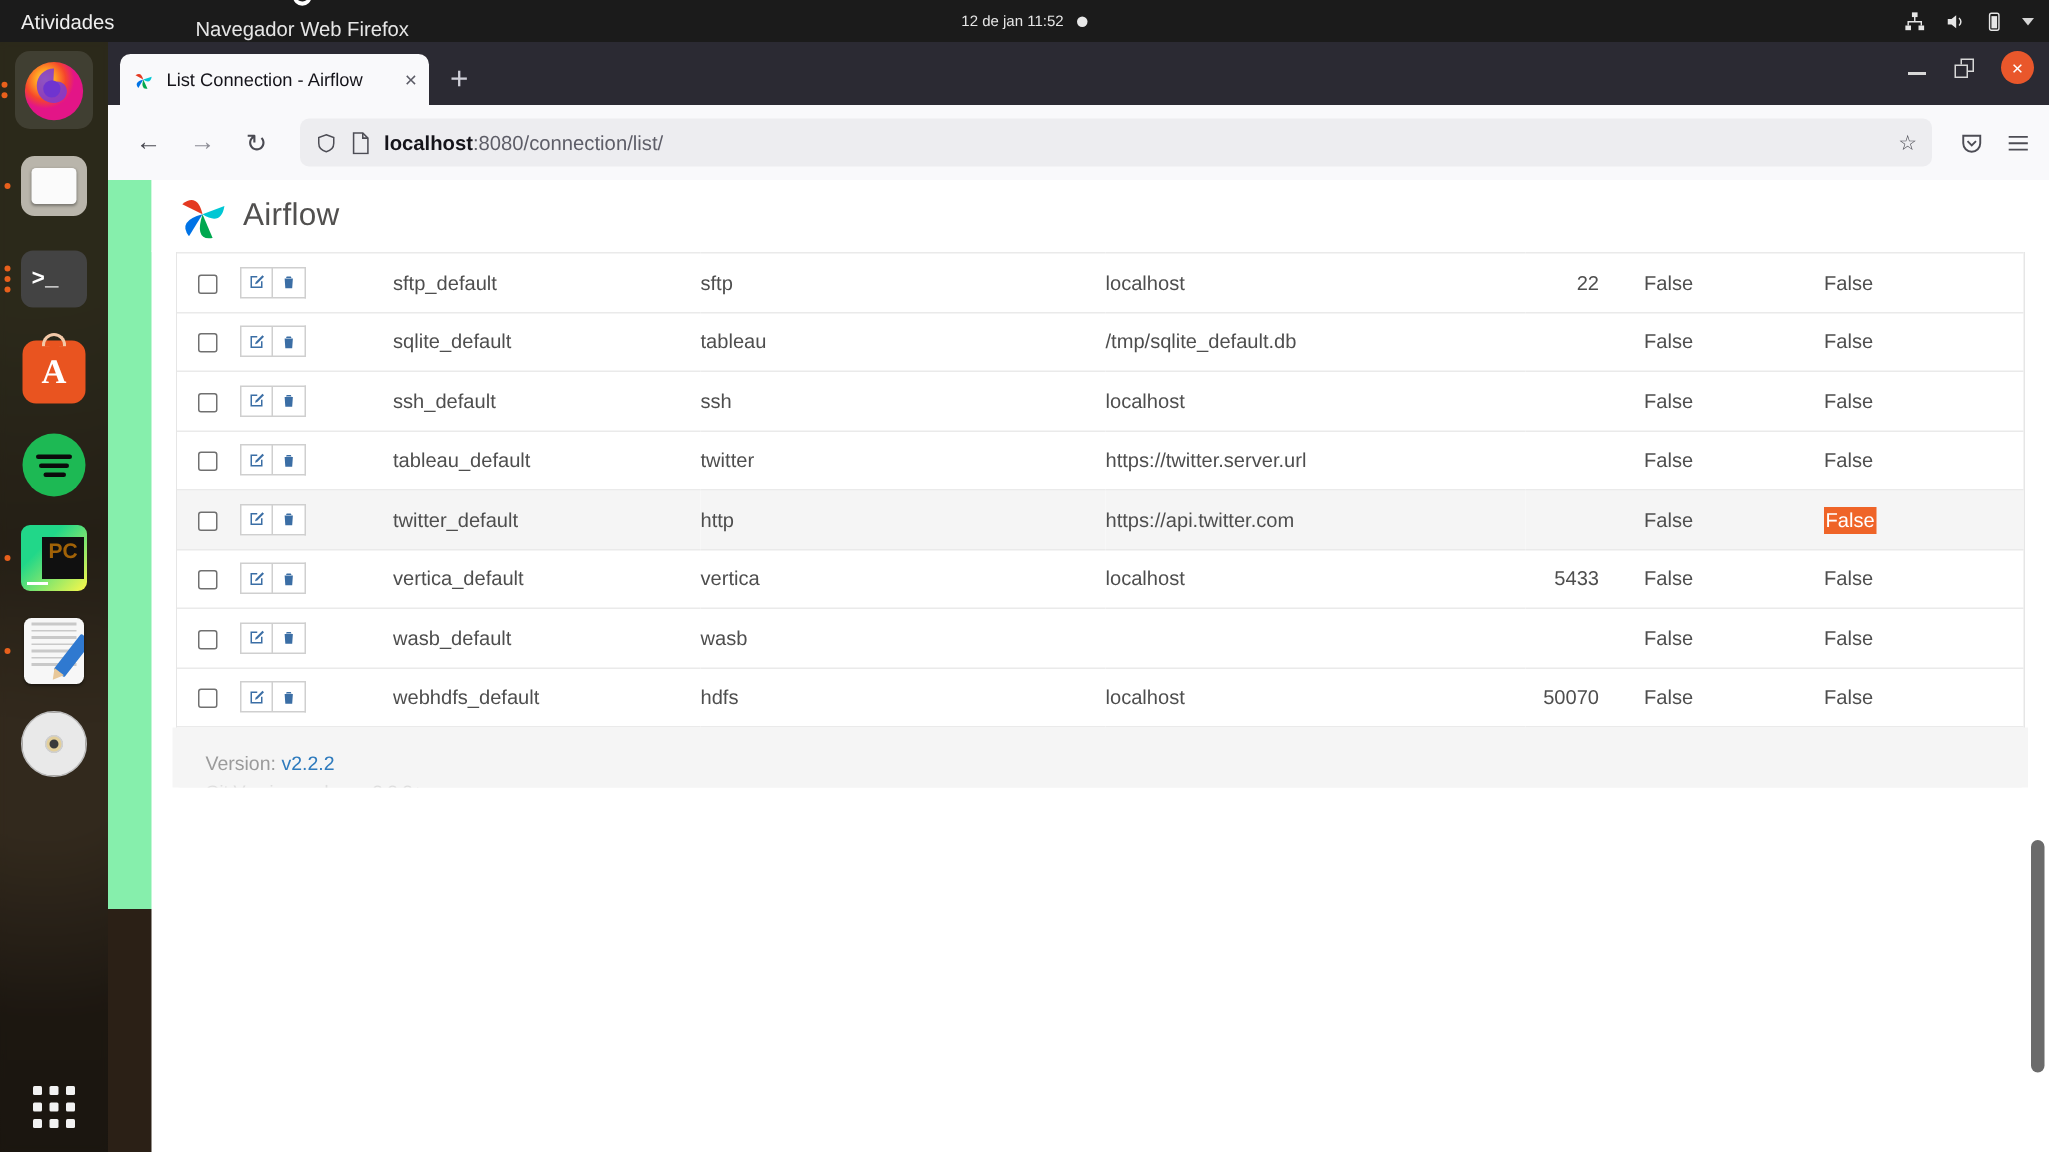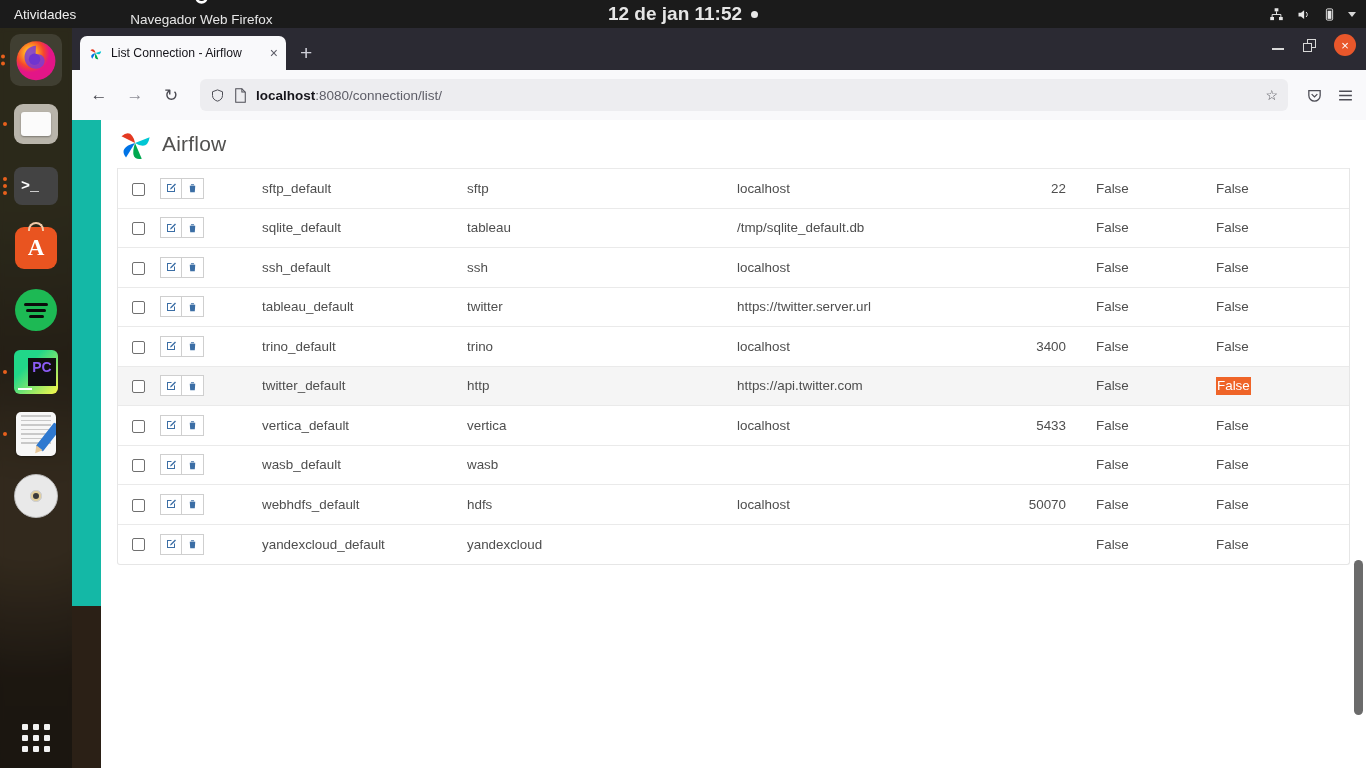--- a/index.html
+++ b/index.html
@@ -20,22 +20,22 @@
   .activities { padding: 0 14px 0 14px; font-size: 13.5px; color: #efefef; }
   .app-menu { display: flex; align-items: center; gap: 7px; margin-left: 40px; flex-direction: column; }
   .ff-mini { width: 15px; height: 15px; }
   .caret-down {
     width: 0; height: 0; border-left: 4px solid transparent;
     border-right: 4px solid transparent; border-top: 5px solid #d6d6d6;
     display: inline-block;
   }
   .topbar-center {
     position: absolute; left: 0; right: 0; margin: 0 auto; width: 260px;
-    text-align: center; font-size: 19px; display: flex;
-    align-items: center; justify-content: center; gap: 9px; font-weight: bold;
+    text-align: center; font-size: 10px; display: flex;
+    align-items: center; justify-content: center; gap: 9px;
   }
   .rec-dot { width: 7px; height: 7px; border-radius: 50%; background: #e8e8e8; display:inline-block; }
   .topbar-right {
     position: absolute; right: 10px; top: 0; height: 28px;
     display: flex; align-items: center; gap: 12px;
   }
 
   
   .dock {
     position: absolute; left: 0; top: 28px; width: 72px; height: 740px;
@@ -78,42 +78,42 @@
   .soft-A { color:#fff; font-size: 23px; font-weight: 700; font-family:"Liberation Serif", serif; }
   .soft-handle { position:absolute; top:-5px; left:50%; transform:translateX(-50%);
                  width:16px;height:9px;border:2px solid #f3c9a8;border-bottom:none;
                  border-radius: 8px 8px 0 0; }
   .icon-spotify { width: 42px; height: 42px; border-radius: 50%; background: #1db954;
                   display:flex;align-items:center;justify-content:center;flex-direction:column;gap:3px;}
   .sp-bar { background:#0b0b0b;border-radius:2px;height:3px;}
   .icon-pycharm { width: 44px;height:44px; border-radius:6px; position:relative;
     background: linear-gradient(135deg, #21d789 0%, #21d789 32%, #fcf84a 100%); }
   .pc-black { position:absolute; right:2px; top:8px; width:28px;height:28px;background:#101010;
-              display:flex;align-items:flex-start;justify-content:center;color:#8b5cf6;
+              display:flex;align-items:flex-start;justify-content:center;color:#a16207;
               font-size:14px;font-weight:700;padding-top:1px;}
   .pc-underline { position:absolute; bottom:4px; left:4px; width:14px;height:2px;background:#fff;}
   .icon-text { width: 40px;height:44px;background:#f7f7f7;border-radius:5px;position:relative;
                box-shadow:0 1px 2px rgba(0,0,0,.4); overflow:hidden;}
   .txt-line { height:1.5px; background:#c9c9c9; margin: 3px 5px; }
   .pencil { position:absolute; right:3px; bottom:4px; width:9px;height:30px;
             background:#2f79d0; transform: rotate(38deg); border-radius:1px;}
   .pencil:after{content:"";position:absolute;bottom:-6px;left:0;border-left:4.5px solid transparent;
             border-right:4.5px solid transparent;border-top:7px solid #e8c89a;}
   .icon-disc { width:44px;height:44px;border-radius:50%;
     background: radial-gradient(circle at 50% 50%, #f6f6f6 0 13%, #cfcfcf 14% 20%, #e9e9e9 21% 100%);
     border:1px solid #bdbdbd; display:flex;align-items:center;justify-content:center;}
   .disc-hole{width:10px;height:10px;border-radius:50%;background:#3a3a3a;border:2px solid #e3cf9a;}
   .apps-grid { position:absolute; bottom: 16px; left: 50%; transform: translateX(-50%);
     display:grid; grid-template-columns: repeat(3, 6px); gap:5px; }
   .apps-grid span { width:6px;height:6px;background:#f2f2f2;border-radius:1px; }
 
   
   .browser {
     position: absolute; left: 72px; top: 28px; width: 1294px; height: 578px;
-    background: #14b8a6;
+    background: #86efac;
   }
   .tabbar { height: 42px; background: #2b2a33; display: flex; align-items: flex-end; padding-left: 8px; position: relative; }
   .tab {
     width: 206px; height: 34px; background: #f9f9fb; border-radius: 7px 7px 0 0;
     display: flex; align-items: center; gap: 8px; padding: 0 8px; font-size: 12.2px;
     color: #15141a; margin-bottom: 0;
   }
   .tab-favicon { width: 15px; height: 15px; flex: none; }
   .tab-title { flex: 1; white-space: nowrap; overflow: hidden; text-overflow: ellipsis; }
   .tab-close { font-size: 14px; color: #5b5b66; cursor: pointer; line-height: 1; }
@@ -494,42 +494,20 @@
                       </svg>
                     </span>
                   </span></td>
                 <td class="c-connid">tableau_default</td>
                 <td class="c-conntype">twitter</td>
                 <td class="c-host">https://twitter.server.url</td>
                 <td class="c-port"></td>
                 <td class="c-extra1">False</td>
                 <td class="c-extra2">False</td>
               </tr>
-              <tr>
-                <td class="c-check"><span class="cbox"></span></td>
-                <td class="c-actions"><span class="btn-group">
-                    <span class="ibtn">
-                      <svg width="12" height="12" viewBox="0 0 24 24">
-                        <path d="M4 4h9v2H6v12h12v-7h2v9H4z" fill="#3b6ea5"></path>
-                        <path d="M20 3l2 2-9 9-3 1 1-3z" fill="#3b6ea5"></path>
-                      </svg>
-                    </span>
-                    <span class="ibtn">
-                      <svg width="11" height="12" viewBox="0 0 24 24">
-                        <path d="M6 7h12l-1 14H7zM9 4h6l1 2H8z" fill="#3b6ea5"></path>
-                      </svg>
-                    </span>
-                  </span></td>
-                <td class="c-connid">trino_default</td>
-                <td class="c-conntype">trino</td>
-                <td class="c-host">localhost</td>
-                <td class="c-port">3400</td>
-                <td class="c-extra1">False</td>
-                <td class="c-extra2">False</td>
-              </tr>
               <tr class="hovered">
                 <td class="c-check"><span class="cbox"></span></td>
                 <td class="c-actions"><span class="btn-group">
                     <span class="ibtn">
                       <svg width="12" height="12" viewBox="0 0 24 24">
                         <path d="M4 4h9v2H6v12h12v-7h2v9H4z" fill="#3b6ea5"></path>
                         <path d="M20 3l2 2-9 9-3 1 1-3z" fill="#3b6ea5"></path>
                       </svg>
                     </span>
                     <span class="ibtn">
@@ -630,19 +608,24 @@
                 <td class="c-conntype">yandexcloud</td>
                 <td class="c-host"></td>
                 <td class="c-port"></td>
                 <td class="c-extra1">False</td>
                 <td class="c-extra2">False</td>
               </tr>
             </tbody>
         </table>
       </div>
 
+      <div class="footer">
+        <span>Version:</span>
+        <a href="#">v2.2.2</a>
+        <div class="footer-line2">Git Version: .release:2.2.2+........................</div>
+      </div>
     </div>
 
     <div class="vscroll">
       <div class="vthumb"></div>
     </div>
   </div>
 </div>
 
 </body></html>

